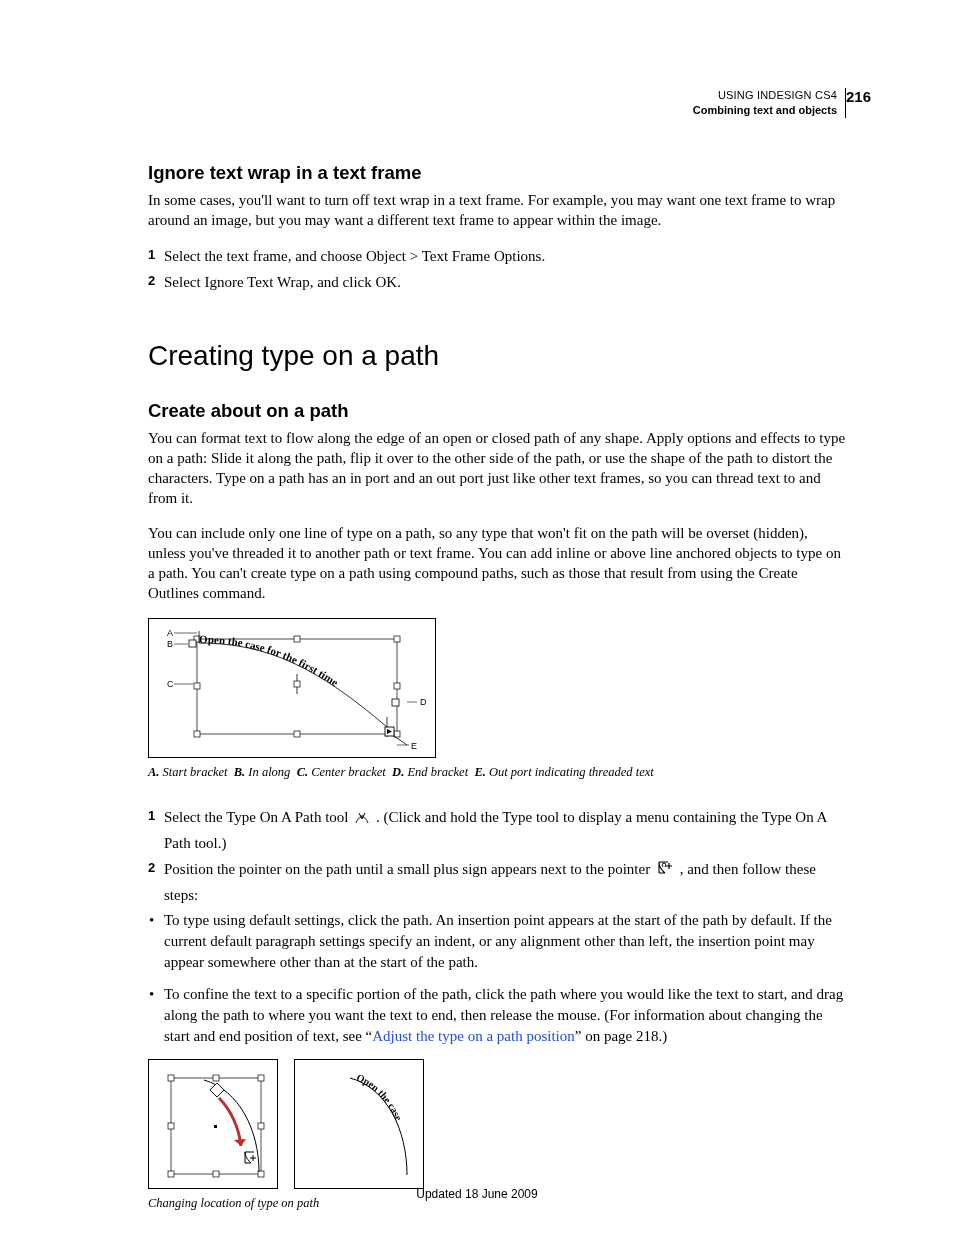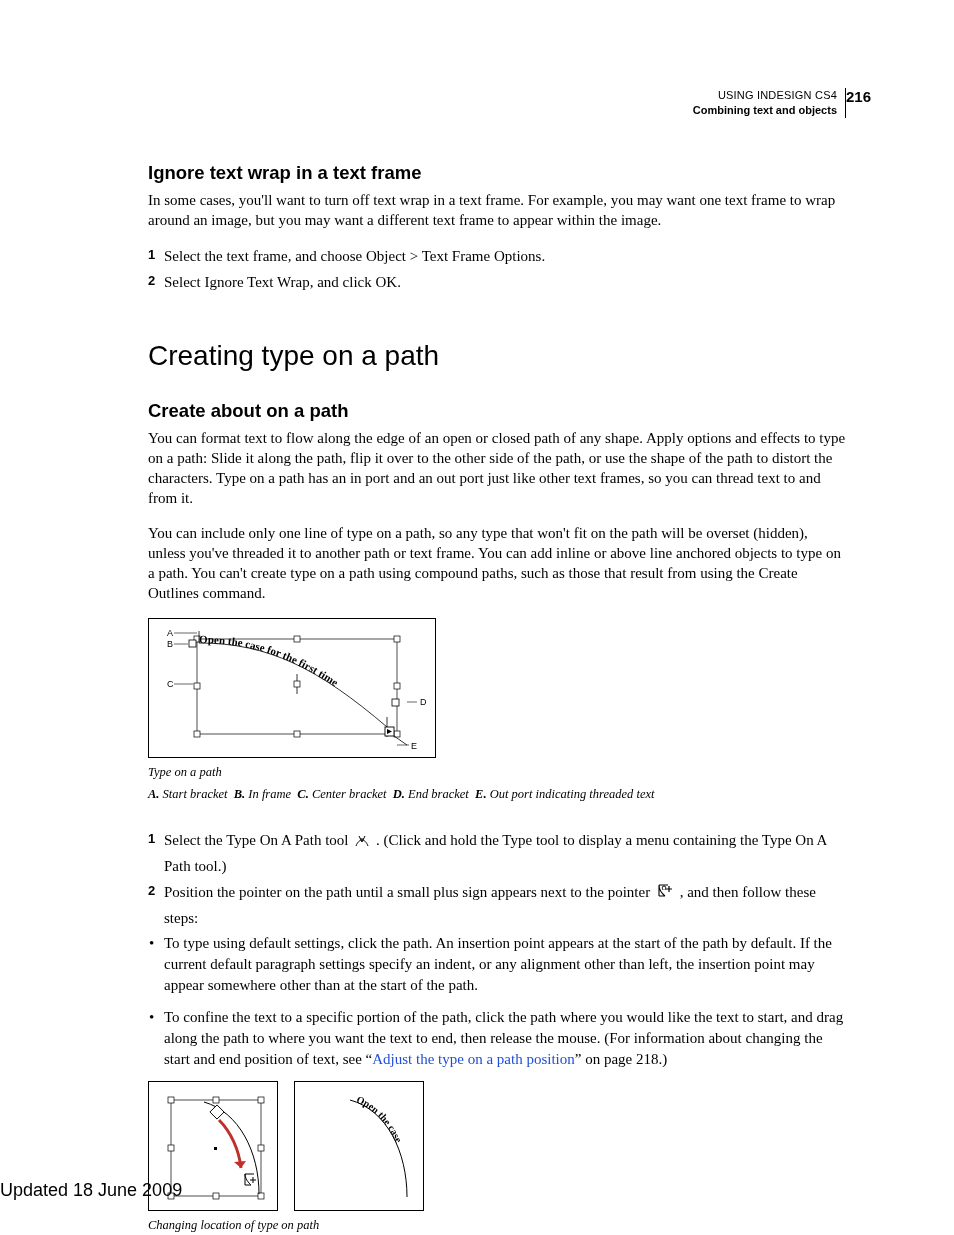--- a/index.html
+++ b/index.html
@@ -110,22 +110,23 @@
   a.xref { color: #1d4ed8; text-decoration: none; }
   .inline-icon {
     display: inline-block;
     vertical-align: -3px;
     margin: 0 2px;
   }
   .footer {
     position: absolute;
     left: 0; right: 0;
     bottom: 34px;
+    text-align: center;
     font-family: Arial, sans-serif;
-    font-size: 18px;
+    font-size: 12px;
   }
   .fig-row { margin-top: 6px; }
   .fig-row .fig-box + .fig-box { margin-left: 12px; }
 </style>
 </head>
 <body>
 
 <div class="page">
 
   <div class="running-head">
@@ -197,24 +198,23 @@
         <line x1="258" y1="83" x2="268" y2="83" stroke="#000" stroke-width="0.6"></line>
         <line x1="248" y1="126" x2="260" y2="126" stroke="#000" stroke-width="0.6"></line>
 
         <text x="18" y="17" font-family="Arial" font-size="9">A</text>
         <text x="18" y="28" font-family="Arial" font-size="9">B</text>
         <text x="18" y="68" font-family="Arial" font-size="9">C</text>
         <text x="271" y="86" font-family="Arial" font-size="9">D</text>
         <text x="262" y="130" font-family="Arial" font-size="9">E</text>
       </svg>
     </div>
-    <div class="caption">Type on a path</div>
     <div class="caption">
       <span class="b">A. </span><span>Start bracket</span>&nbsp;
-      <span class="b">B. </span><span>In frame</span>&nbsp;
+      <span class="b">B. </span><span>In along</span>&nbsp;
       <span class="b">C. </span><span>Center bracket</span>&nbsp;
       <span class="b">D. </span><span>End bracket</span>&nbsp;
       <span class="b">E. </span><span>Out port indicating threaded text</span>
     </div>
 
     <div style="height:22px"></div>
 
     <ol class="steps">
       <li>
         <span>Select the Type On A Path tool </span>

